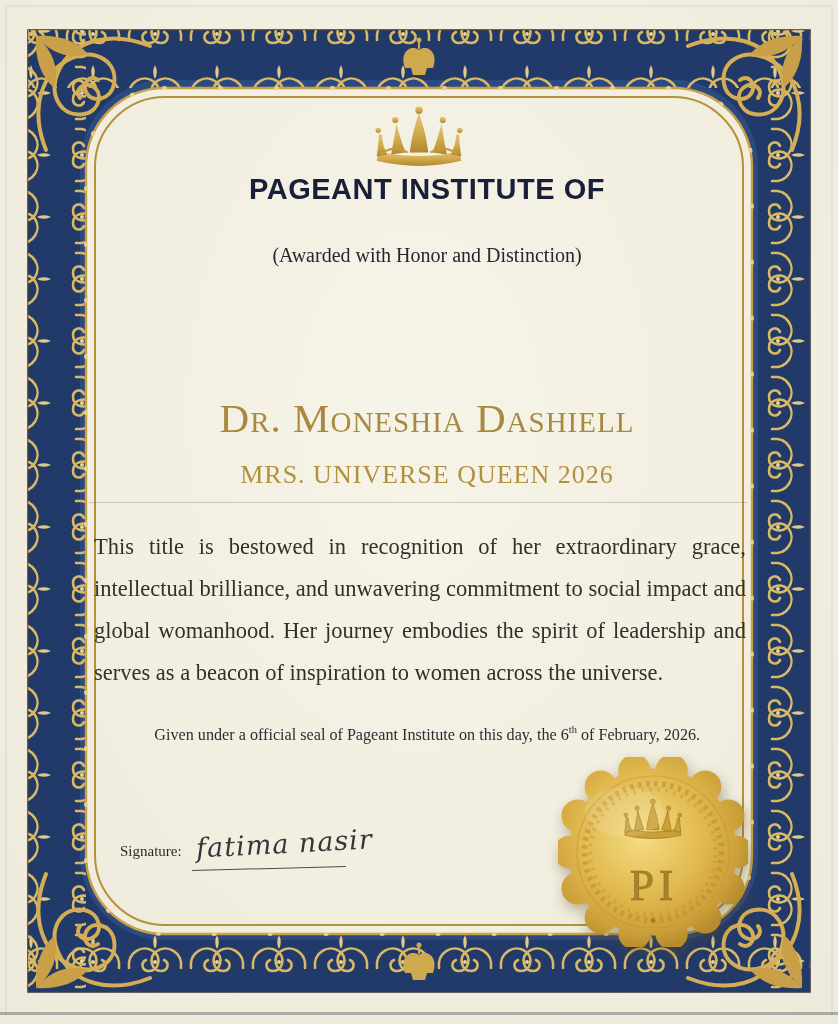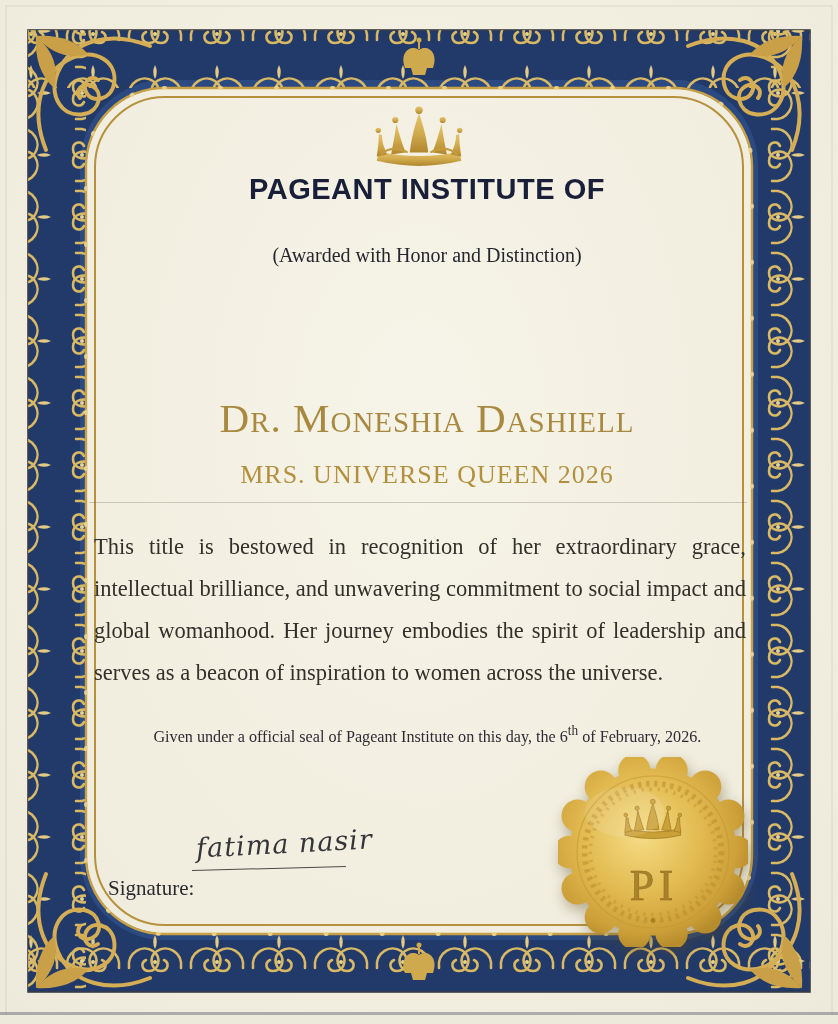--- a/index.html
+++ b/index.html
@@ -22,22 +22,22 @@
     color:#a8893f;font-weight:500;
   }
   .recipient-title{font-size:26px;letter-spacing:1px;color:#b3903d;}
   .divider{left:89px;top:502px;width:658px;height:0;border-top:1px solid rgba(110,105,90,.3);}
   .body-par{
     left:94px;top:526px;width:652px;
     font-size:22.5px;line-height:42px;color:#33302b;text-align:justify;
   }
   .issue-line{top:723px;font-size:17px;color:#2e2b35;}
   .issue-inner{display:inline-block;transform:scaleX(.95);transform-origin:center;}
-  .issue-line sup{font-size:14px;}
-  .sig-label{left:108px;top:843px;font-size:21px;color:#2a2a30;margin-top:33px;}
+  .issue-line sup{font-size:11px;}
+  .sig-label{left:120px;top:843px;font-size:15px;color:#2a2a30;}
   .sig-script{
     left:196px;top:828px;font-size:27px;font-style:italic;color:#35353a;
     transform:rotate(-3deg);letter-spacing:1px;font-family:"DejaVu Serif", serif;
   }
   .sig-underline{left:192px;top:868px;width:154px;height:0;border-top:1.6px solid #4c4a45;transform:rotate(-1.5deg);}
   .seal-svg{position:absolute;left:558px;top:757px;filter:drop-shadow(2px 6px 7px rgba(95,75,25,.40));}
 </style>
 </head>
 <body>
 

